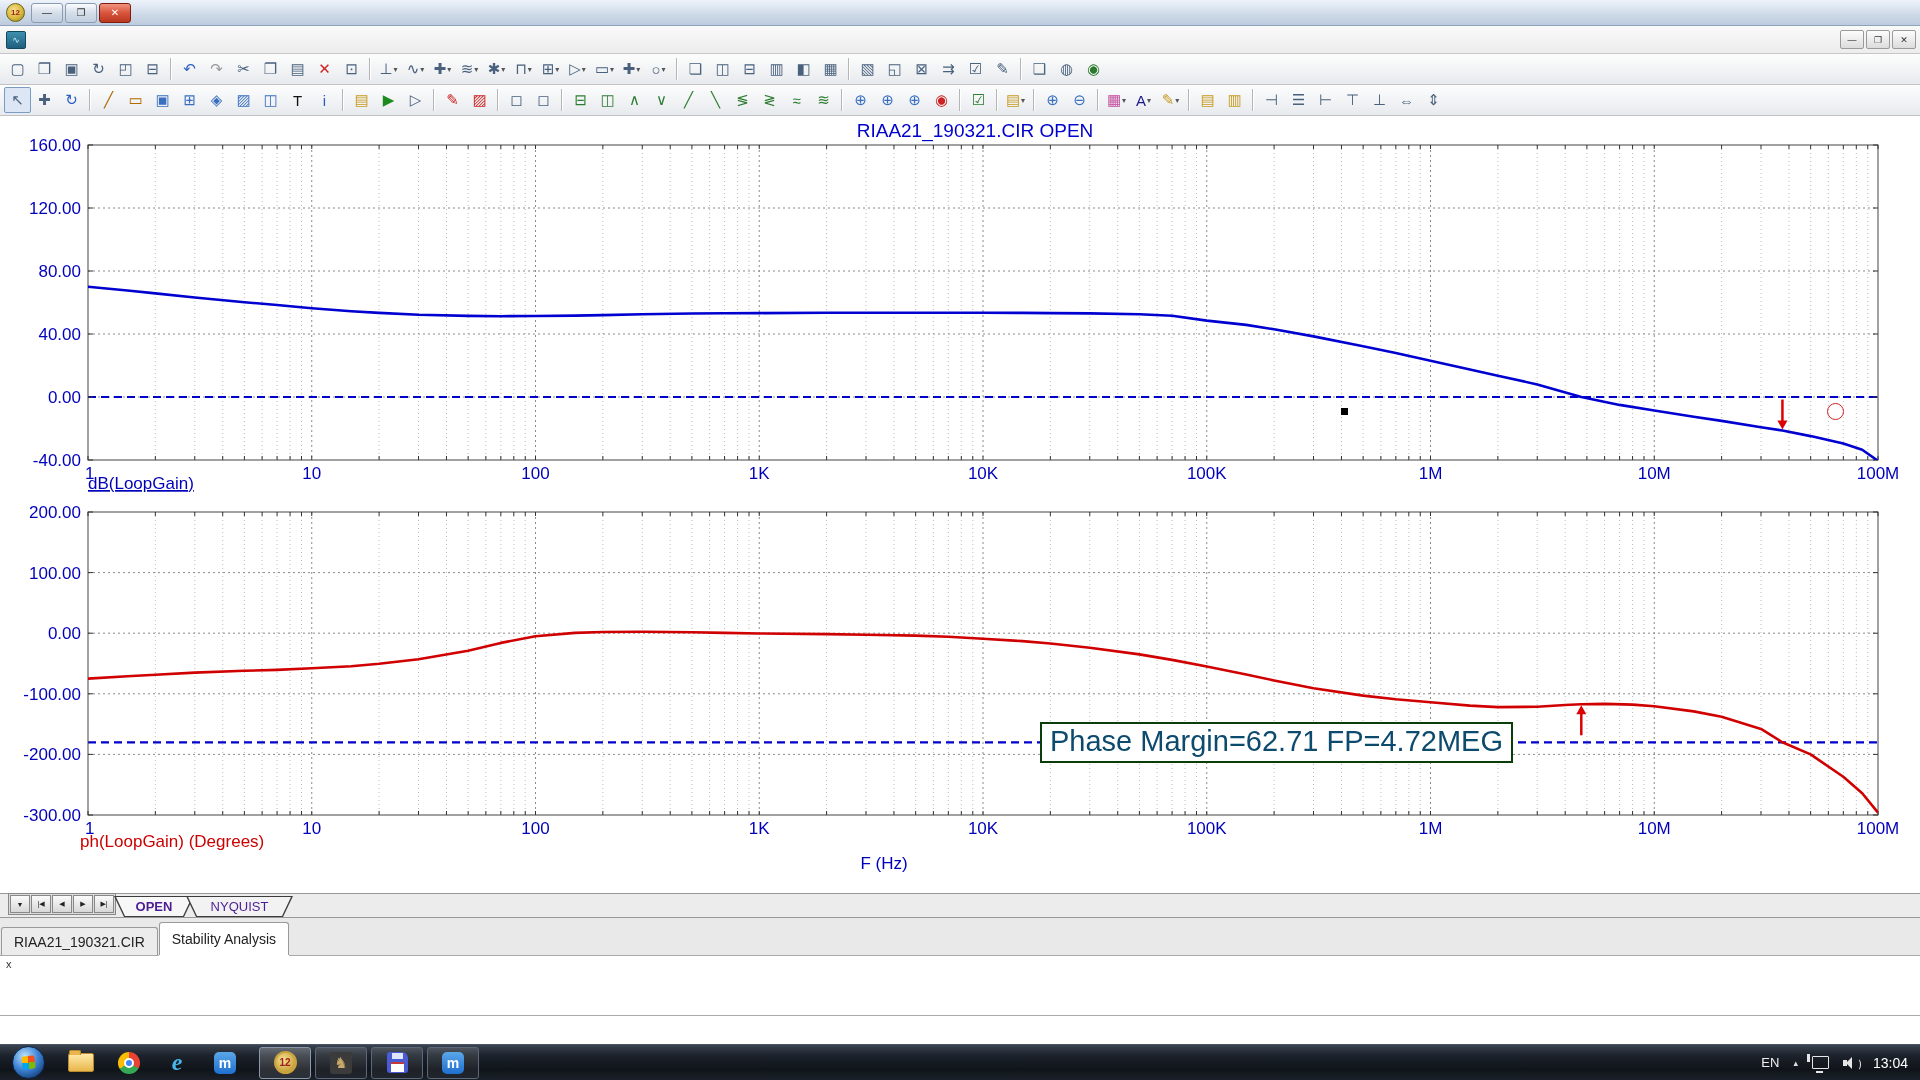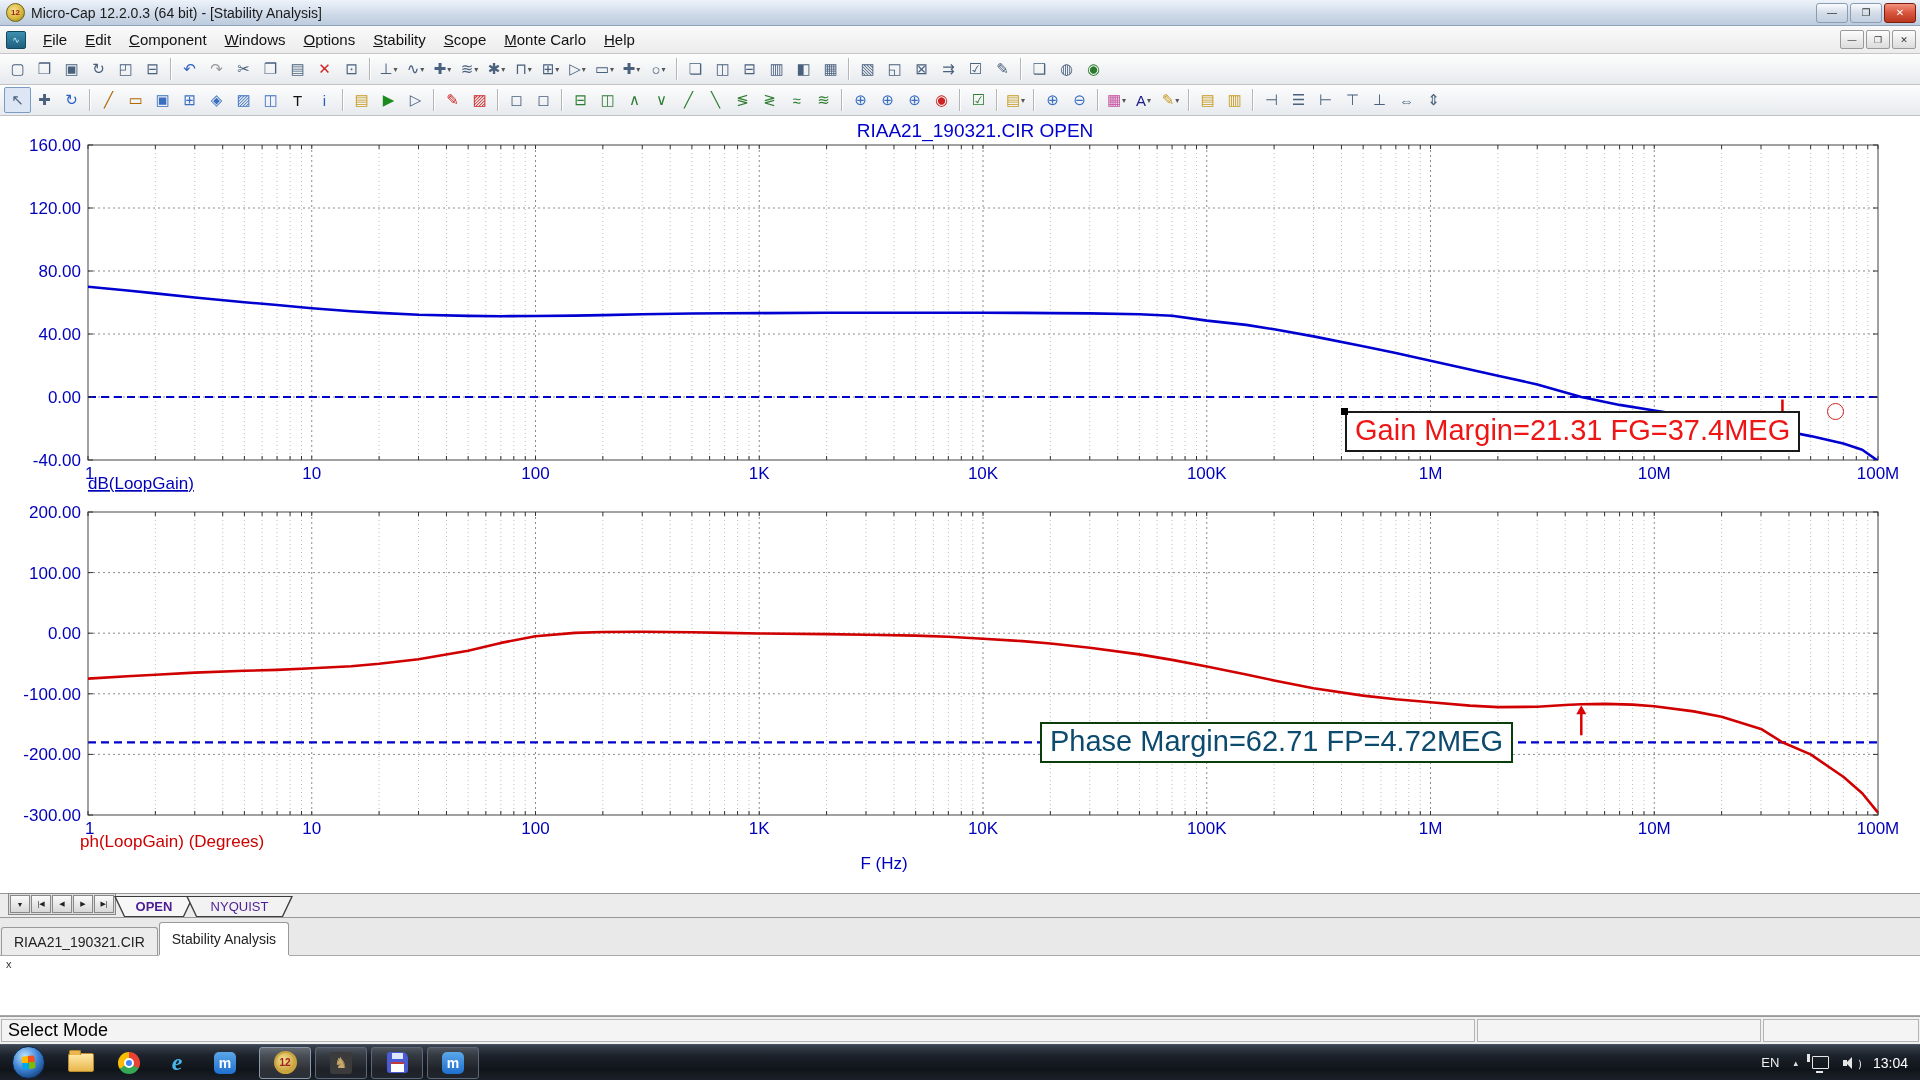--- a/index.html
+++ b/index.html
@@ -135,41 +135,29 @@
     border-right-color:#e6e6e6;border-radius:50%;}
   .tray-time{font-size:14px;color:#fff;}
 </style>
 </head>
 <body>
 
 <div id="screen">
 
   <div id="titlebar">
     <div class="mc-badge">12</div>
-    <div id="title-text">Micro-Cap 12.2.0.3 (64 bit) - [Stability Analysis]</div>
     <div class="winbtns">
       <div class="winbtn">—</div>
       <div class="winbtn">❐</div>
       <div class="winbtn close">✕</div>
     </div>
   </div>
 
   <div id="menubar">
     <div class="doc-icon">∿</div>
-    <div id="menu-items" style="display: flex;">
-        <div class="menu-item"><u>F</u>ile</div>
-        <div class="menu-item"><u>E</u>dit</div>
-        <div class="menu-item"><u>C</u>omponent</div>
-        <div class="menu-item"><u>W</u>indows</div>
-        <div class="menu-item"><u>O</u>ptions</div>
-        <div class="menu-item"><u>S</u>tability</div>
-        <div class="menu-item"><u>S</u>cope</div>
-        <div class="menu-item"><u>M</u>onte Carlo</div>
-        <div class="menu-item"><u>H</u>elp</div>
-      </div>
     <div class="winbtns">
       <div class="mdibtn">—</div>
       <div class="mdibtn">❐</div>
       <div class="mdibtn">✕</div>
     </div>
   </div>
 
   <div id="toolbar1" class="toolbar">
       <div class="tbtn">
         <span>▢</span>
@@ -987,21 +975,20 @@
             <rect x="88" y="396" width="1790" height="303"></rect>
           </clipPath>
           <path d="M88.0 562.6L127.4 560.2L155.4 558.7L194.8 556.6L244.4 554.8L277.1 553.9L311.8 552.3L351.2 550.2L379.1 547.8L418.5 543.3L468.1 534.8L500.8 526.9L535.5 520.2L574.9 516.9L602.9 516.0L642.3 515.7L691.9 516.3L724.6 516.9L759.3 517.5L826.6 518.1L866.0 518.7L915.6 519.6L948.3 520.8L983.0 522.7L1022.4 525.1L1050.4 527.5L1089.8 531.7L1139.4 538.4L1172.1 543.9L1206.8 550.5L1246.2 558.4L1274.1 564.5L1313.5 572.3L1363.1 579.6L1395.8 583.3L1430.5 586.3L1469.9 589.6L1497.9 591.1L1537.3 590.8L1565.2 589.0L1581.3 588.3L1604.6 587.9L1632.6 588.6L1654.3 590.2L1693.7 595.4L1721.6 600.8L1761.0 612.9L1782.4 626.3L1810.6 638.4L1843.3 660.8L1862.2 677.2L1878.0 696.6" fill="none" stroke="#d00000" stroke-width="2.6" stroke-linejoin="round" clip-path="url(#clip1)"></path>
           <line x1="1581.2945221943771" y1="619.2838" x2="1581.2945221943771" y2="596.2838" stroke="#dd0000" stroke-width="2.5"></line>
           <path d="M1576.2945221943771 598.2838 L1586.2945221943771 598.2838 L1581.2945221943771 589.2838 Z" fill="#dd0000"></path>
         </g>
         <text x="88" y="373" font-size="17" fill="#0000bb" text-decoration="underline" font-family="Liberation Sans, sans-serif">dB(LoopGain)</text>
         <text x="80" y="731" font-size="17" fill="#cc0000" font-family="Liberation Sans, sans-serif">ph(LoopGain) (Degrees)</text>
         <text x="884" y="753" text-anchor="middle" font-size="17" fill="#0000bb" font-family="Liberation Sans, sans-serif">F (Hz)</text>
       </svg>
-    <div class="anno gain">Gain Margin=21.31 FG=37.4MEG</div>
     <div class="handle-sq"></div>
     <div class="handle-circ"></div>
     <div class="anno phase">Phase Margin=62.71 FP=4.72MEG</div>
   </div>
 
   <div id="plotnav">
     <div class="navbtns" id="navbtns">
         <div class="navbtn">▼</div>
         <div class="navbtn">|◀</div>
         <div class="navbtn">◀</div>
@@ -1022,25 +1009,20 @@
 
   <div id="filetabs">
       <div class="ftab">RIAA21_190321.CIR</div>
       <div class="ftab active">Stability Analysis</div>
     </div>
 
   <div id="textpane">
     <span class="close-x">x</span>
   </div>
 
-  <div id="statusbar">
-    <div class="stcell mode">Select Mode</div>
-    <div class="stcell c2"></div>
-    <div class="stcell c3"></div>
-  </div>
 
   <div id="taskbar">
     <div class="orb">
         <div class="flag"></div>
       </div>
     <div id="tk-pinned" style="display:flex;align-items:center;">
         <div class="tk-icon">
           <span class="ic ic-folder"></span>
         </div>
         <div class="tk-icon">

